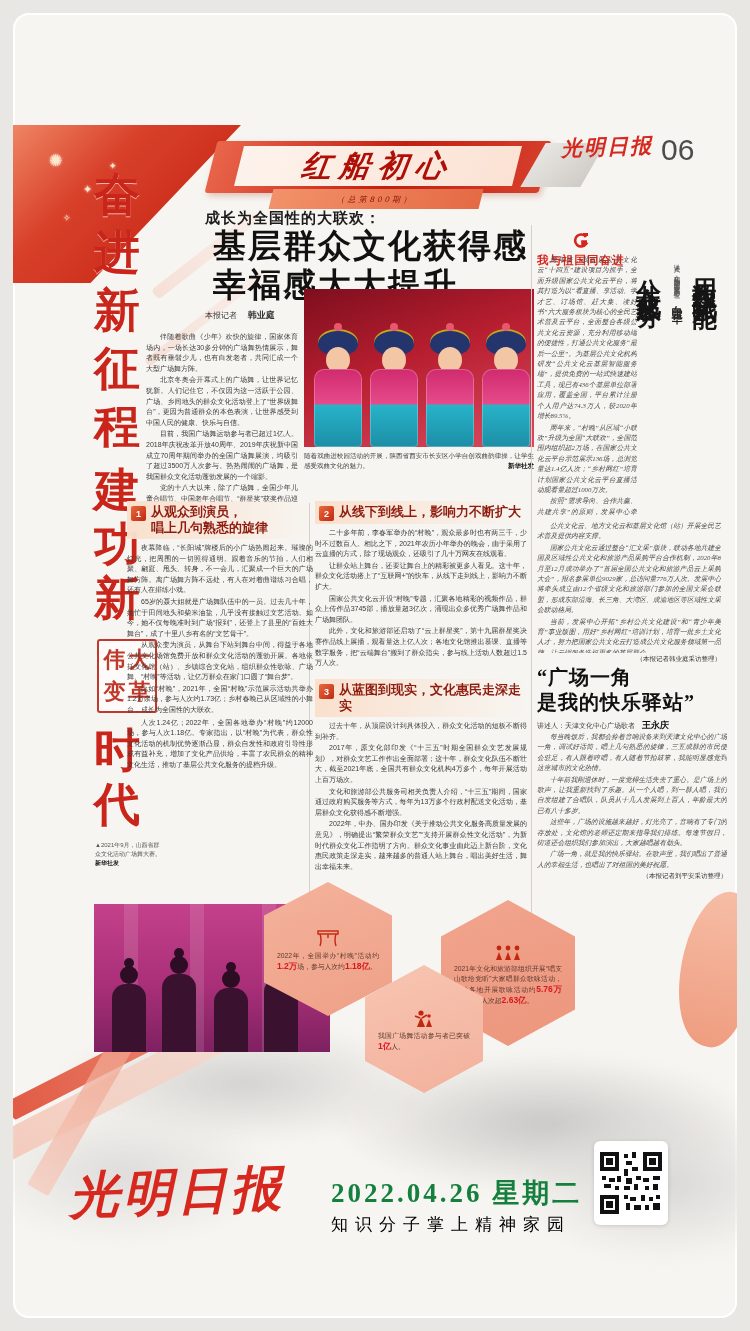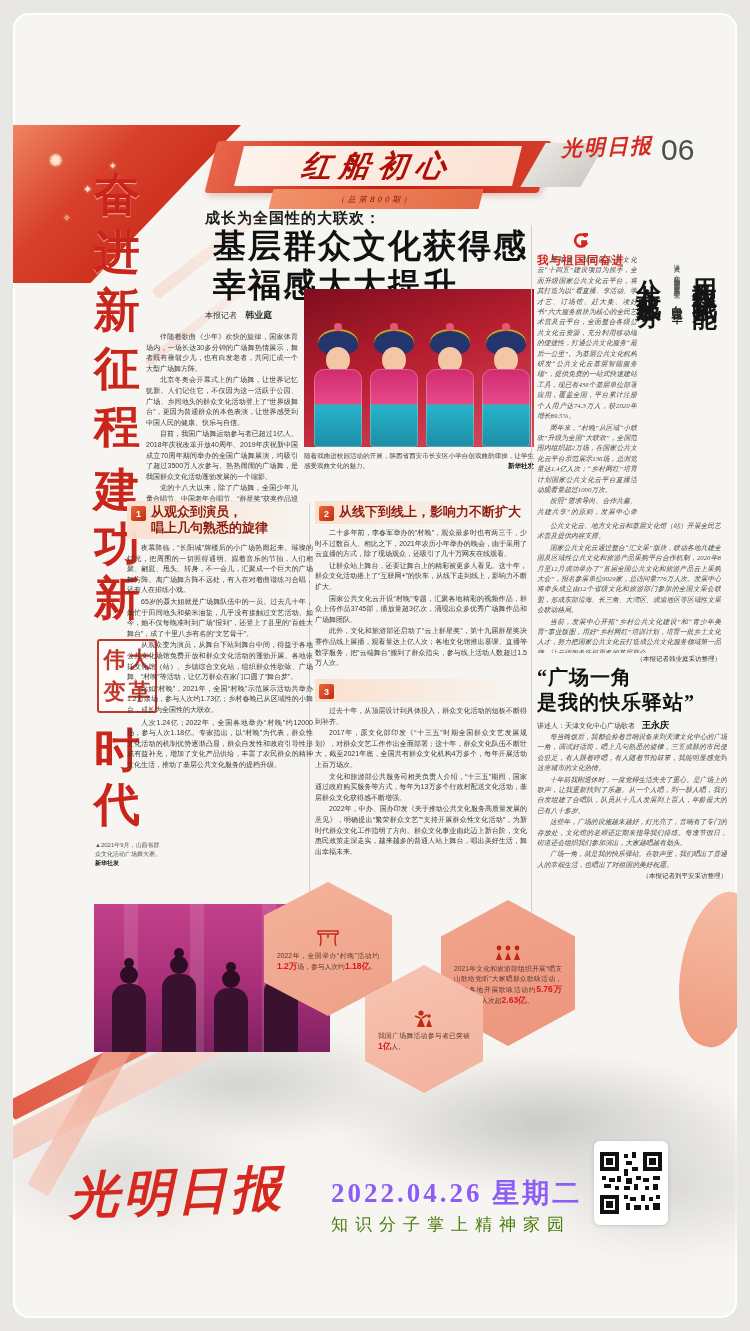--- a/index.html
+++ b/index.html
@@ -46,21 +46,21 @@
   .seal { position:absolute; left:84px; top:626px; width:60px; height:74px; border:2px solid #c0392b;
     border-radius:3px; display:grid; grid-template-columns:1fr 1fr; padding:3px; background:rgba(255,255,255,.6); }
   .seal span { font-family:"Liberation Serif",serif; font-weight:bold; font-size:22px; line-height:32px; color:#c0392b; text-align:center; }
   .rail-caption { position:absolute; left:82px; top:828px; width:66px; font-size:6px; line-height:9px; color:#555; }
   .rail-caption b { color:#222; }
 
   
   .kicker { position:absolute; left:192px; top:196px; font-size:15px; font-weight:bold; color:#1c1c1c; letter-spacing:1px; }
   .headline { position:absolute; left:192px; top:214px; width:340px; font-family:"Liberation Serif",serif;
     font-weight:900; font-size:33px; line-height:39px; letter-spacing:2px; color:#111;margin-left:8px; }
-  .byline { position:absolute; left:192px; top:296px; font-size:8px; color:#333; }
+  .byline { position:absolute; left:192px; top:296px; font-size:8px; color:#333;font-family:Liberation Mono, monospace; }
   .byline b { font-size:9px; margin-left:6px; }
 
   .intro-col { position:absolute; left:133px; top:319px; width:152px; height:174px; overflow:hidden; }
   .bodytext p { font-size:7px; line-height:10.6px; color:#3a3a3a; text-align:justify; text-indent:14px; margin-bottom:1px; }
 
   
   .photo-main { position:absolute; left:291px; top:276px; width:230px; height:158px; overflow:hidden;
     background:linear-gradient(160deg,#7e0e1e,#b81f30 45%,#d84b60); }
   .perf { position:absolute; bottom:0; width:48px; height:118px; }
   .perf .hat { position:absolute; left:4px; top:0; width:40px; height:26px; background:#24356e; border-radius:50% 50% 40% 40%; box-shadow:0 2px 0 #d4a017 inset; }
@@ -116,22 +116,22 @@
   .hex { position:absolute; clip-path:polygon(50% 0,100% 25%,100% 75%,50% 100%,0 75%,0 25%);
     display:flex; flex-direction:column; align-items:center; justify-content:center; padding:14px 13px 10px; }
   .hex p { font-size:6.8px; line-height:10px; color:#5c3a2e; text-align:justify; }
   .hex .hl { color:#d7191f; font-weight:bold; font-size:8.5px; }
   .hex svg { margin-bottom:3px; }
 
   
   .footer-logo { position:absolute; left:56px; top:1146px; font-family:"Liberation Serif",serif; font-style:italic;
     font-weight:900; font-size:50px; letter-spacing:4px; color:#d6281e; transform:rotate(-2deg); }
   .footer-date { position:absolute; left:318px; top:1162px; font-family:"Liberation Serif",serif;
-    font-size:27px; letter-spacing:3px; color:#8b5cf6; font-weight:bold; }
-  .footer-slogan { position:absolute; left:318px; top:1200px; font-size:17px; letter-spacing:7px; color:#4d7c0f;text-align:center; }
+    font-size:27px; letter-spacing:3px; color:#15803d; font-weight:bold; }
+  .footer-slogan { position:absolute; left:318px; top:1200px; font-size:17px; letter-spacing:7px; color:#000000;text-align:center; }
   .qr-card { position:absolute; left:581px; top:1128px; width:74px; height:84px; background:#fff; border-radius:6px;
     box-shadow:0 1px 4px rgba(0,0,0,.15); display:flex; align-items:center; justify-content:center; }
 </style>
 </head>
 <body>
 
 <div id="stage">
 <div class="page">
 
   <div class="red-corner"></div>
@@ -243,20 +243,21 @@
     </div>
     <p>二十多年前，李春军举办的“村晚”，观众最多时也有两三千，少时不过数百人。相比之下，2021年农历小年举办的晚会，由于采用了云直播的方式，除了现场观众，还吸引了几十万网友在线观看。</p>
     <p>让群众站上舞台，还要让舞台上的精彩被更多人看见。这十年，群众文化活动搭上了“互联网+”的快车，从线下走到线上，影响力不断扩大。</p>
     <p>国家公共文化云开设“村晚”专题，汇聚各地精彩的视频作品，群众上传作品3745部，播放量超3亿次，涌现出众多优秀广场舞作品和广场舞团队。</p>
     <p>此外，文化和旅游部还启动了“云上群星奖”，第十九届群星奖决赛作品线上展播，观看量达上亿人次；各地文化馆推出慕课、直播等数字服务，把“云端舞台”搬到了群众指尖，参与线上活动人数超过1.5万人次。</p>
   </div>
 
   <div class="section-col bodytext" style="left:302px;top:666px;width:212px;height:216px;">
     <div class="sec-head">
       <span class="sec-ico">3</span>
+      <span class="sec-title">从蓝图到现实，文化惠民走深走实</span>
     </div>
     <p>过去十年，从顶层设计到具体投入，群众文化活动的短板不断得到补齐。</p>
     <p>2017年，原文化部印发《“十三五”时期全国群众文艺发展规划》，对群众文艺工作作出全面部署；这十年，群众文化队伍不断壮大，截至2021年底，全国共有群众文化机构4万多个，每年开展活动上百万场次。</p>
     <p>文化和旅游部公共服务司相关负责人介绍，“十三五”期间，国家通过政府购买服务等方式，每年为13万多个行政村配送文化活动，基层群众文化获得感不断增强。</p>
     <p>2022年，中办、国办印发《关于推动公共文化服务高质量发展的意见》，明确提出“繁荣群众文艺”“支持开展群众性文化活动”，为新时代群众文化工作指明了方向。群众文化事业由此迈上新台阶，文化惠民政策走深走实，越来越多的普通人站上舞台，唱出美好生活，舞出幸福未来。</p>
   </div>
 
   <div class="rbadge">
     <svg width="17" height="17" viewBox="0 0 17 17">
       <path d="M14 5 A6 6 0 1 0 14 12 L10.5 12 L10.5 9.5 L15 9.5" fill="none" stroke="#d7241c" stroke-width="2.6"></path>

